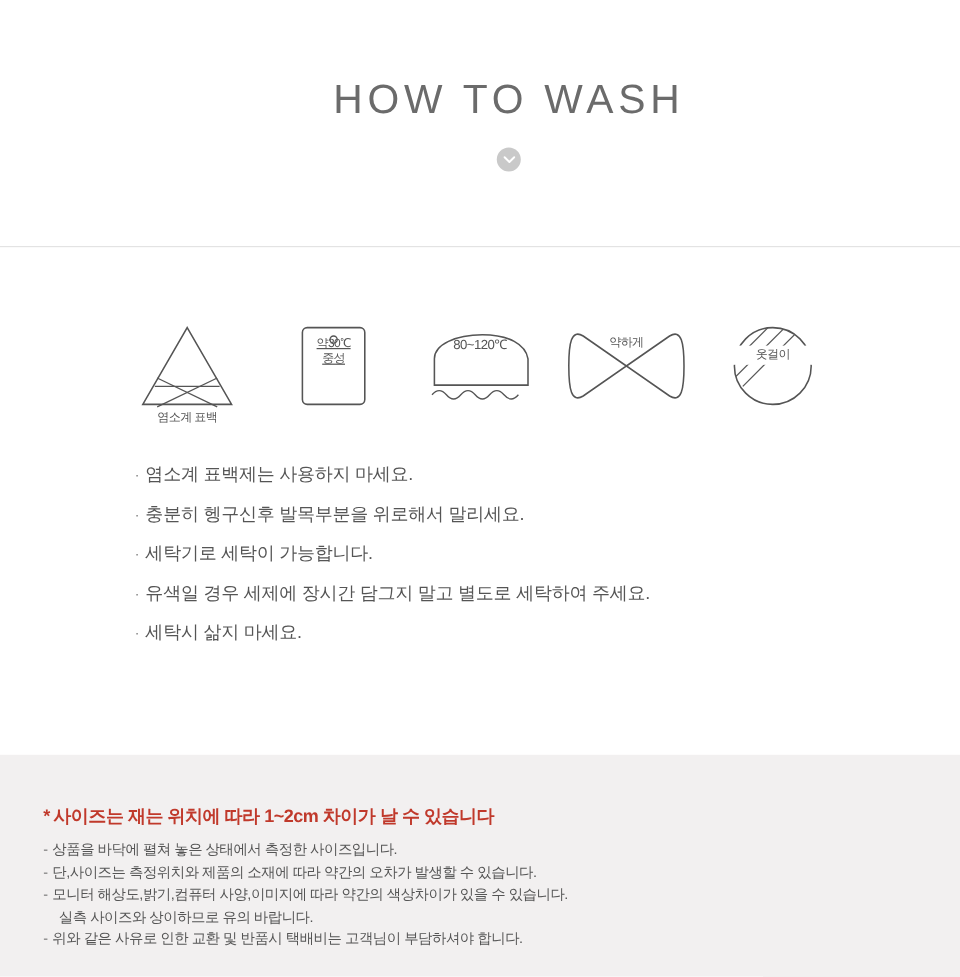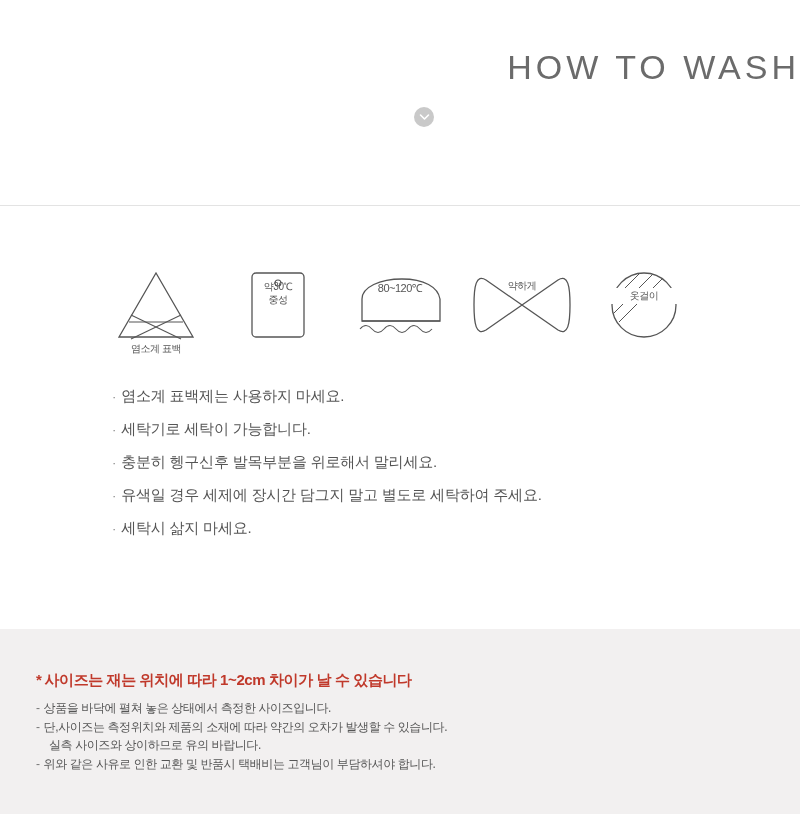--- a/index.html
+++ b/index.html
@@ -15,22 +15,22 @@
     overflow: hidden;
   }
   .page {
     position: relative;
     width: 800px;
     height: 814px;
   }
 
   
   .header {
-    padding-top: 48px;
-    text-align: right;
+    padding-top: 64px;
+    text-align: center;
     margin-left: 48px;
   }
   .header-title {
     font-family: "Liberation Sans", sans-serif;
     font-size: 34px;
     letter-spacing: 4px;
     color: #6b6b6b;
     font-weight: 400;
   }
   .header-copy {
@@ -172,21 +172,21 @@
         <line x1="66" y1="46" x2="16" y2="70" stroke="#555" stroke-width="1.1"></line>
       </svg>
       <div class="icon-label" style="bottom:6px;left:0;right:0;">염소계 표백</div>
     </div>
 
     <div class="icon-cell">
       <svg width="62" height="72" viewBox="0 0 62 72">
         <rect x="5" y="4" width="52" height="64" rx="4" ry="4" fill="none" stroke="#555" stroke-width="1.3"></rect>
         <circle cx="31" cy="14" r="3" fill="none" stroke="#555" stroke-width="1.1"></circle>
       </svg>
-      <div class="icon-label" style="top:30px;left:0;right:0;line-height:1.3;">약30℃<br>중성</div>
+      <div class="icon-label" style="top:30px;left:0;right:0;line-height:1.3;text-decoration:underline;">약30℃<br>중성</div>
     </div>
 
     <div class="icon-cell">
       <svg width="96" height="72" viewBox="0 0 96 72">
         <path d="M10,52 L10,30 C10,18 28,10 50,10 C72,10 86,18 88,30 L88,52 Z" fill="none" stroke="#555" stroke-width="1.3"></path>
         <line x1="10" y1="52" x2="88" y2="52" stroke="#555" stroke-width="1.2"></line>
         <path d="M8,60 q6,-7 12,0 q6,7 12,0 q6,-7 12,0 q6,7 12,0 q6,-7 12,0 q6,7 12,0" fill="none" stroke="#555" stroke-width="1.1"></path>
       </svg>
       <div class="icon-label" style="top:32px;left:0;right:0;font-size:11px;">80~120℃</div>
     </div>
@@ -219,44 +219,47 @@
       </svg>
       <div class="icon-label" style="top:38px;left:0;right:0;background:#ffffff;padding:2px 0;">옷걸이</div>
     </div>
   </div>
 
   <div class="notes">
     <div class="note-line">
       <span class="note-dot">·</span><span>염소계 표백제는 사용하지 마세요.</span>
     </div>
     <div class="note-line">
+      <span class="note-dot">·</span><span>충분히 헹구신후 발목부분을 위로해서 말리세요.</span>
+    </div>
+    <div class="note-line">
       <span class="note-dot">·</span><span>세탁기로 세탁이 가능합니다.</span>
-    </div>
-    <div class="note-line">
-      <span class="note-dot">·</span><span>충분히 헹구신후 발목부분을 위로해서 말리세요.</span>
     </div>
     <div class="note-line">
       <span class="note-dot">·</span><span>유색일 경우 세제에 장시간 담그지 말고 별도로 세탁하여 주세요.</span>
     </div>
     <div class="note-line">
       <span class="note-dot">·</span><span>세탁시 삶지 마세요.</span>
     </div>
   </div>
 
   <div class="bottom-block">
     <div class="bottom-inner">
       <div class="bottom-heading">
         <span class="star">*</span><span>사이즈는 재는 위치에 따라 1~2cm 차이가 날 수 있습니다</span>
       </div>
       <div class="bottom-line">
         <span class="dash">-</span><span>상품을 바닥에 펼쳐 놓은 상태에서 측정한 사이즈입니다.</span>
       </div>
       <div class="bottom-line">
         <span class="dash">-</span><span>단,사이즈는 측정위치와 제품의 소재에 따라 약간의 오차가 발생할 수 있습니다.</span>
       </div>
+      <div class="bottom-line">
+        <span class="dash">-</span><span>모니터 해상도,밝기,컴퓨터 사양,이미지에 따라 약간의 색상차이가 있을 수 있습니다.</span>
+      </div>
       <div class="bottom-line bottom-line-indent">
         <span>실측 사이즈와 상이하므로 유의 바랍니다.</span>
       </div>
       <div class="bottom-line">
         <span class="dash">-</span><span>위와 같은 사유로 인한 교환 및 반품시 택배비는 고객님이 부담하셔야 합니다.</span>
       </div>
     </div>
   </div>
 
 </div>

